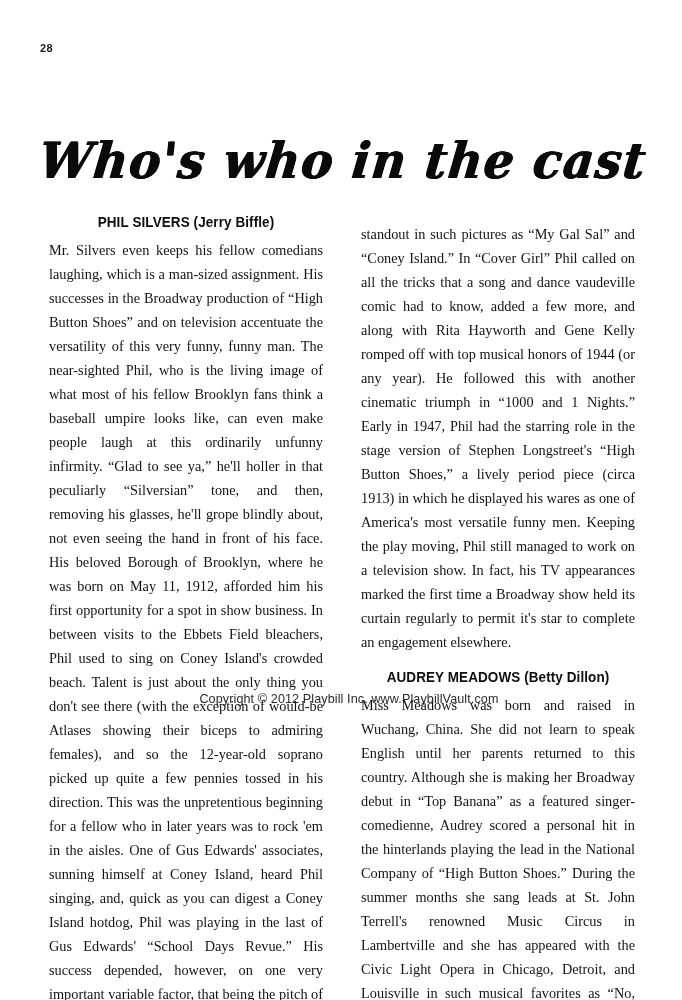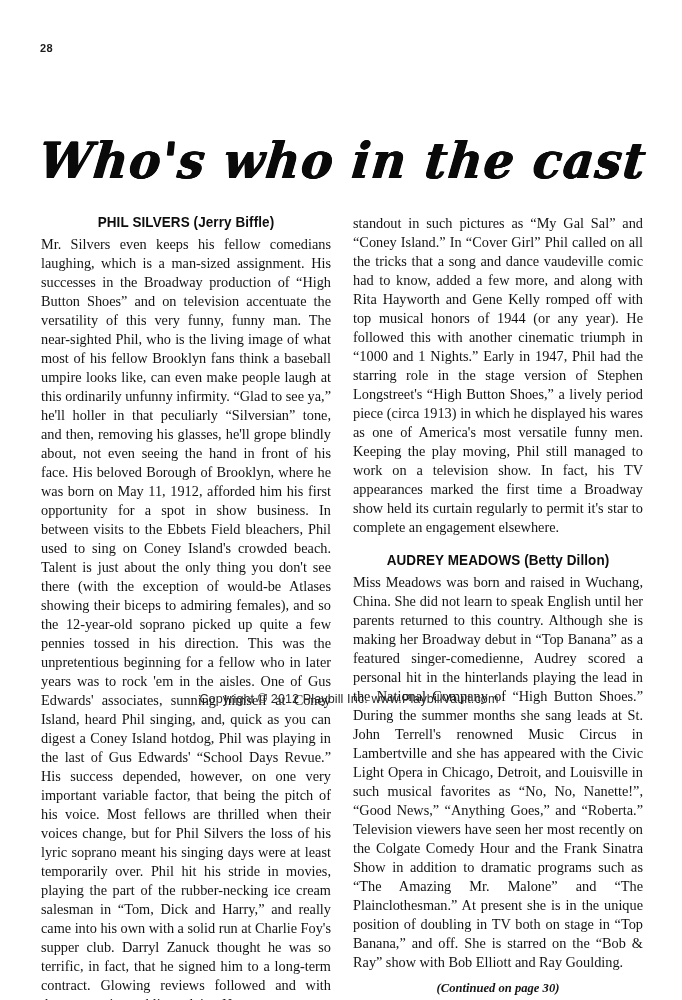--- a/index.html
+++ b/index.html
@@ -88,24 +88,24 @@
     white-space: nowrap;
     transform: scaleX(0.95);
     transform-origin: center;
   }
   .col-right .section-head.later {
     margin-top: 15px;
     margin-bottom: 5px;
   }
 
   p.body {
-    margin: 0;
+    margin: 8px;
     font-family: "Liberation Serif", "DejaVu Serif", serif;
     font-size: 14.3px;
-    line-height: 19px;
+    line-height: 24px;
     text-align: justify;
     text-justify: inter-word;
     hyphens: none;
     color: #131313;
     word-spacing: -0.1px;
   }
 
   .contd {
     margin-top: 9px;
     text-align: center;

